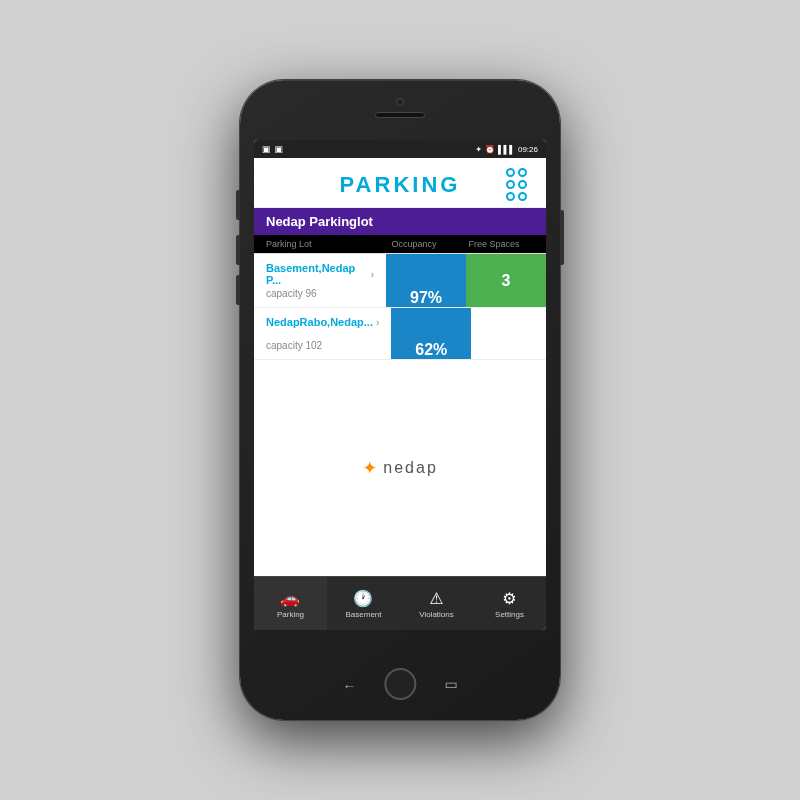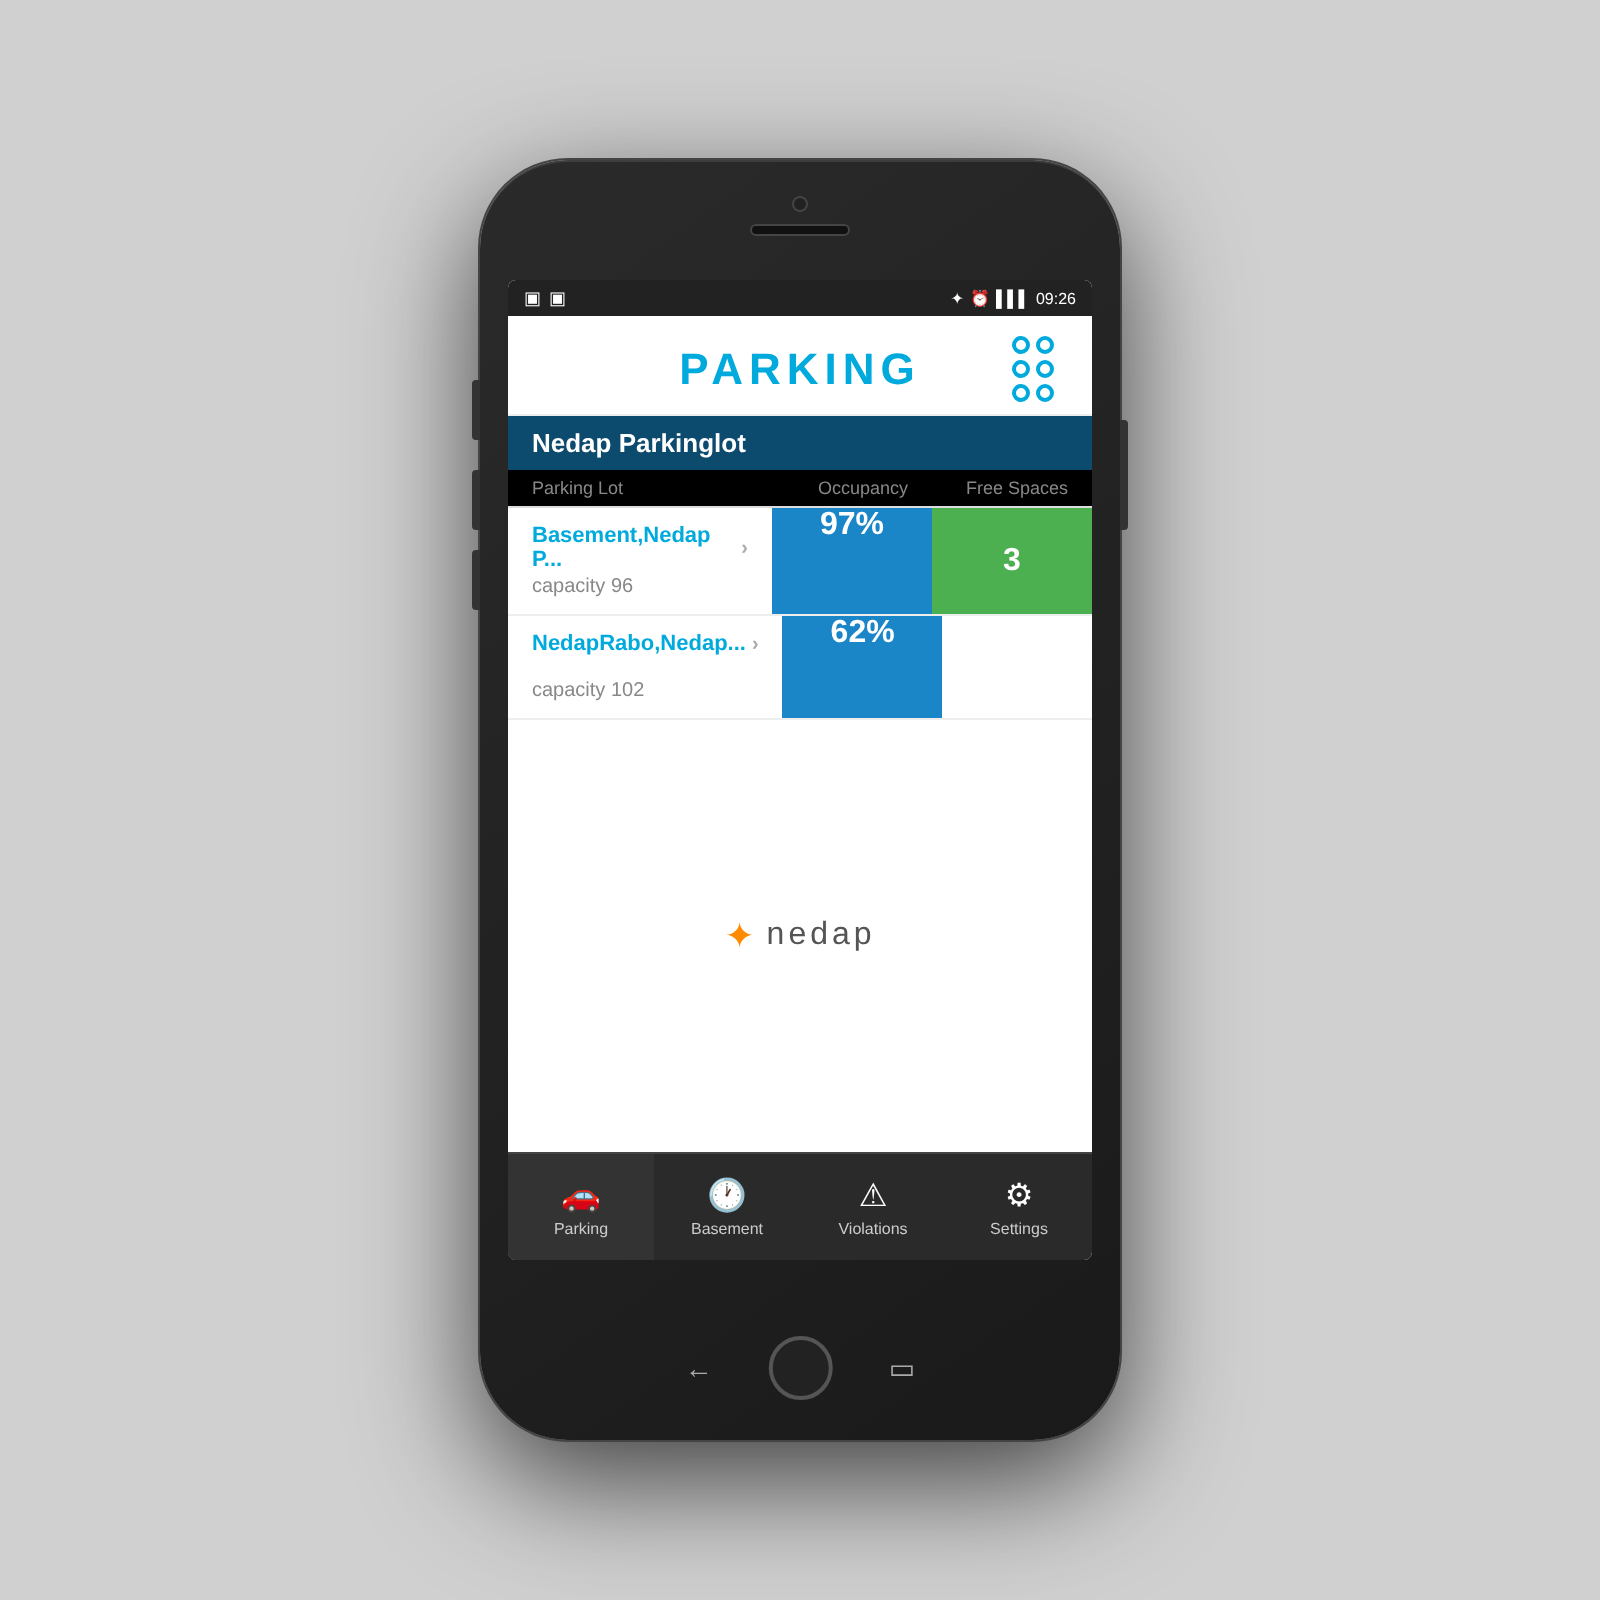--- a/index.html
+++ b/index.html
@@ -148,40 +148,40 @@
 
     .dot-circle {
       width: 9px;
       height: 9px;
       border-radius: 50%;
       border: 2px solid #00aadd;
     }
 
     
     .nedap-banner {
-      background: #0c4a6e;
+      background: #4c1d95;
       color: #fff;
       font-size: 13px;
       font-weight: bold;
       padding: 6px 12px;
     }
 
     
     .table-header {
       display: grid;
       grid-template-columns: 1fr 80px 80px;
       padding: 4px 12px;
       border-bottom: 1px solid #ddd;
       background: #000000;
     }
 
     .col-header {
       font-size: 9px;
       color: #888;
-      text-align: right;
+      text-align: center;
     }
 
     .col-header:first-child {
       text-align: left;
     }
 
     
     .parking-row {
       display: grid;
       grid-template-columns: 1fr 80px 80px;
@@ -212,21 +212,21 @@
     }
 
     .row-capacity {
       color: #888;
       font-size: 10px;
     }
 
     .occupancy-cell {
       background: #1a86c8;
       display: flex;
-      align-items: flex-start;
+      align-items: flex-end;
       justify-content: center;
       color: #fff;
       font-size: 16px;
       font-weight: bold;
     }
 
     .free-cell {
       background: #4caf50;
       display: flex;
       align-items: center;

